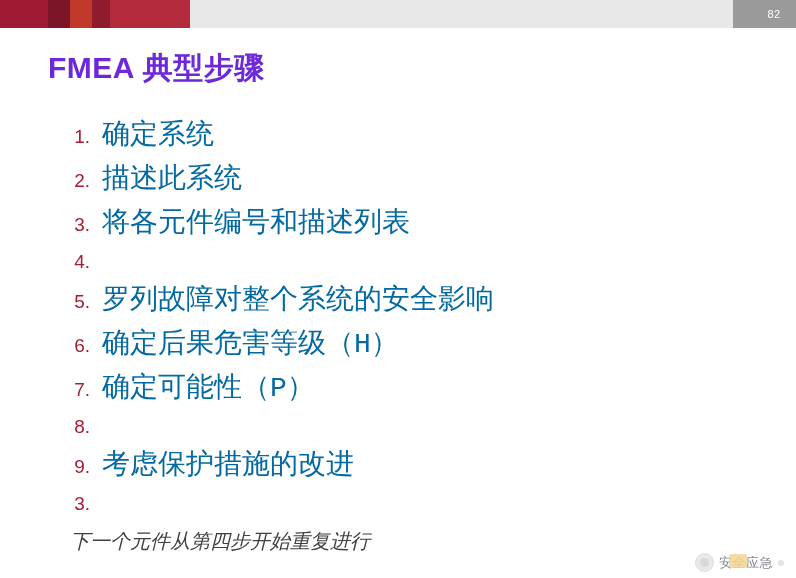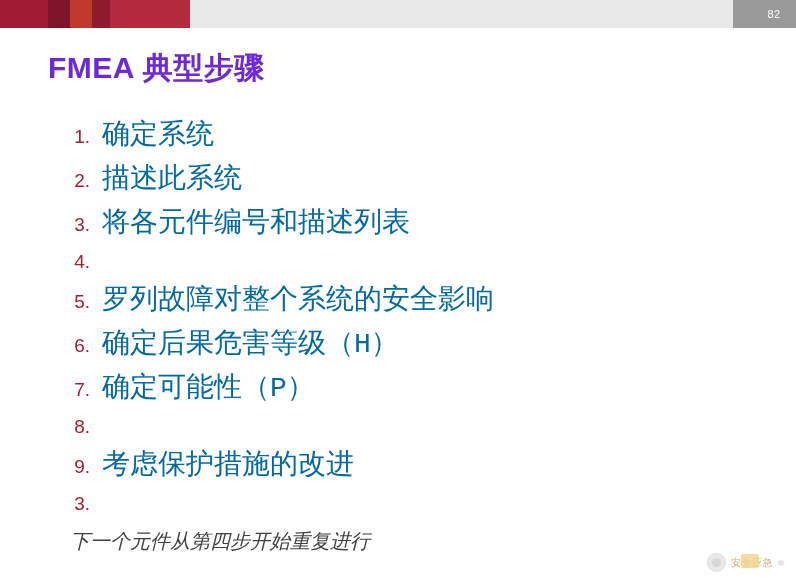--- a/index.html
+++ b/index.html
@@ -125,22 +125,22 @@
     content: "";
     position: absolute;
     left: 4px;
     top: 4px;
     width: 9px;
     height: 9px;
     border-radius: 50%;
     background: #b9b9b9;
   }
   .wm-text {
-    font-size: 10px;
-    color: #a16207;
+    font-size: 13px;
+    color: #0f172a;
     letter-spacing: 0.5px;
     position: relative;
     font-family: Liberation Mono, monospace;
   }
   .wm-badge {
     position: absolute;
     left: 34px;
     top: 1px;
     width: 18px;
     height: 14px;

